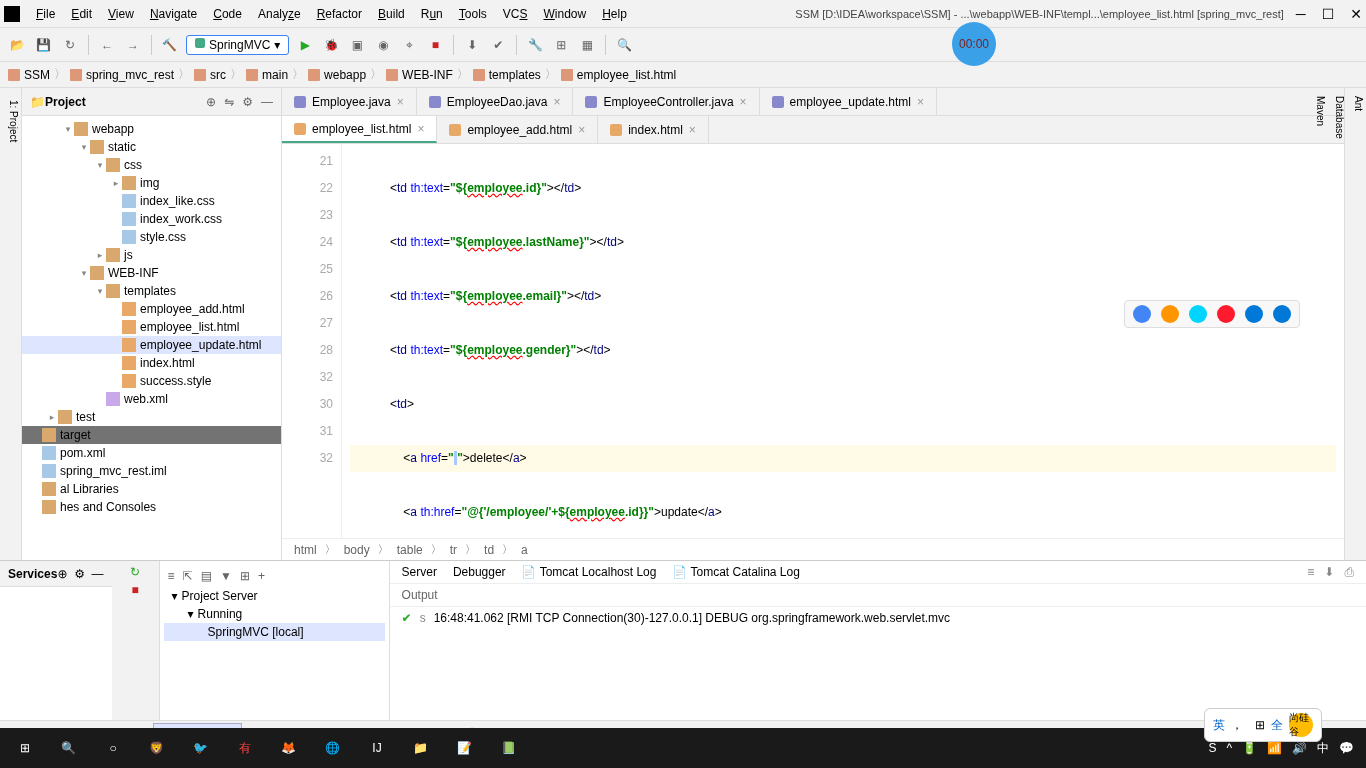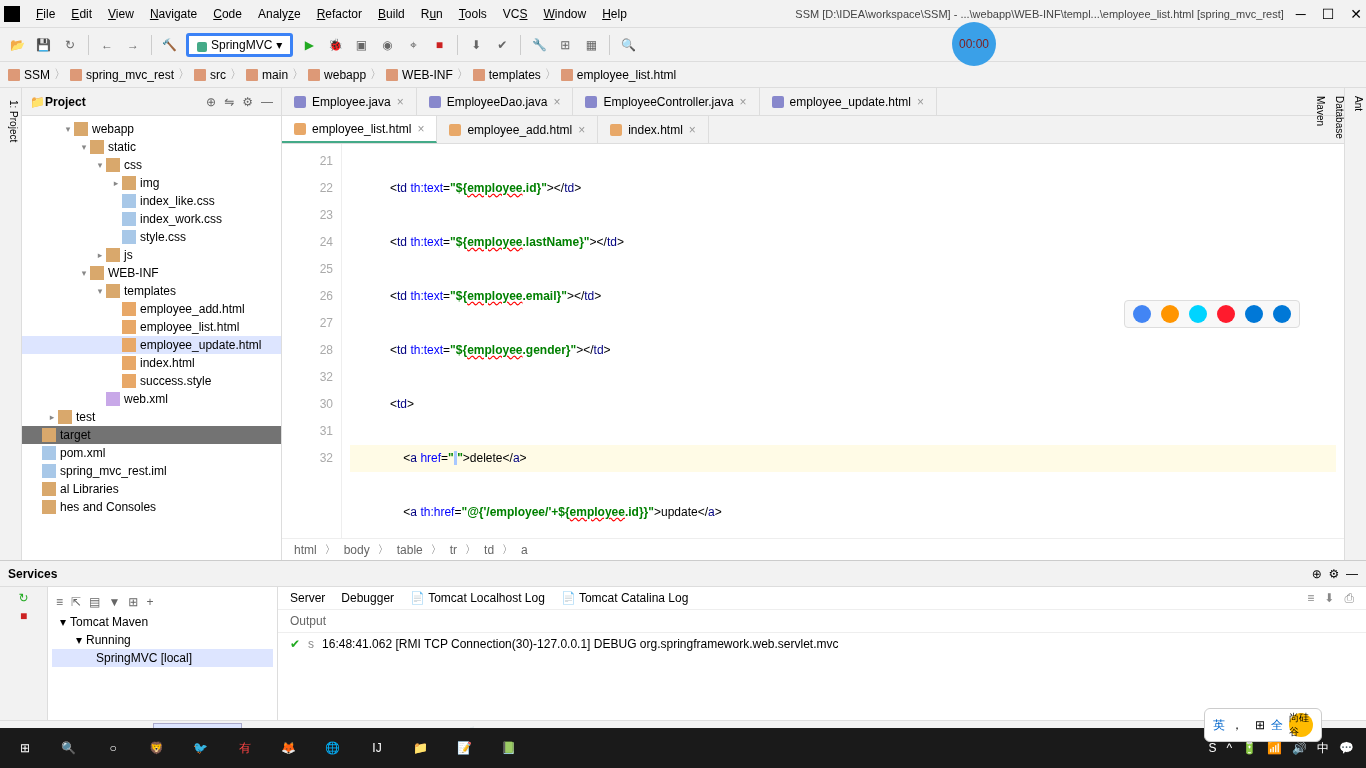--- a/index.html
+++ b/index.html
@@ -7,21 +7,21 @@
 .menubar{background:#f2f2f2;height:28px;display:flex;align-items:center;padding:0 4px;border-bottom:1px solid #ddd}
 .menubar .logo{width:16px;height:16px;background:#000;margin-right:8px}
 .menubar .menu-item{padding:2px 8px;cursor:pointer}
 .menubar .menu-item u{text-decoration:underline}
 .menubar .title{margin-left:auto;color:#444;font-size:11px}
 .menubar .win-controls{margin-left:12px;display:flex;gap:16px}
 .menubar .win-controls span{cursor:pointer;font-size:14px}
 .toolbar{background:#f2f2f2;height:34px;display:flex;align-items:center;padding:0 8px;gap:6px;border-bottom:1px solid #ddd}
 .toolbar .tb-icon{width:20px;height:20px;display:inline-flex;align-items:center;justify-content:center;cursor:pointer;color:#666}
 .toolbar .sep{width:1px;height:20px;background:#ccc;margin:0 2px}
-.toolbar .run-config{border:3px solid #3b82f6;border-radius:3px;padding:2px 8px;display:flex;align-items:flex-end;gap:4px;background:#fff}
+.toolbar .run-config{border:1px solid #3b82f6;border-radius:3px;padding:2px 8px;display:flex;align-items:flex-start;gap:4px;background:#fff}
 .toolbar .run-config::before{content:"";width:10px;height:10px;background:#4a8;border-radius:2px}
 .breadcrumb{background:#f2f2f2;height:26px;display:flex;align-items:center;padding:0 8px;gap:4px;border-bottom:1px solid #ddd}
 .breadcrumb .bc-item{display:flex;align-items:center;gap:4px;cursor:pointer}
 .breadcrumb .bc-item::before{content:"";width:12px;height:12px;background:#d97;border-radius:1px}
 .breadcrumb .bc-sep{color:#999}
 .main-area{display:flex;height:calc(100% - 28px - 34px - 26px - 160px - 24px - 24px)}
 .left-tool{width:22px;background:#f2f2f2;border-right:1px solid #ddd;writing-mode:vertical-rl;display:flex;flex-direction:column;gap:8px;padding:8px 2px}
 .left-tool span{cursor:pointer;font-size:10px;padding:4px 0}
 .project-panel{width:260px;background:#fff;border-right:1px solid #ddd;display:flex;flex-direction:column}
 .project-header{height:28px;background:#f2f2f2;display:flex;align-items:center;padding:0 8px;border-bottom:1px solid #ddd}
@@ -50,21 +50,21 @@
 .code .line{height:27px}
 .code .line.current{background:#fffbe6}
 .attr{color:#0000ff}
 .str{color:#008000;font-weight:bold}
 .tag{color:#000080}
 .sel{background:#a8c8ff}
 .err{text-decoration:wavy underline red}
 .breadcrumb-editor{height:22px;background:#fff;border-top:1px solid #eee;display:flex;align-items:center;padding:0 12px;gap:8px;color:#666;font-size:11px}
 .right-tool{width:22px;background:#f2f2f2;border-left:1px solid #ddd;writing-mode:vertical-rl;display:flex;flex-direction:column;gap:8px;padding:8px 2px}
 .right-tool span{cursor:pointer;font-size:10px}
-.services-panel{height:160px;background:#fff;border-top:1px solid #ccc;display:flex;flex-direction:column}
+.services-panel{height:160px;background:#fff;border-top:1px solid #ccc;display:flex;flex-direction:row}
 .services-header{height:26px;background:#f2f2f2;display:flex;align-items:center;padding:0 8px;border-bottom:1px solid #ddd}
 .services-header .title{font-weight:bold;flex:1}
 .services-body{flex:1;display:flex}
 .services-left{width:48px;background:#f2f2f2;border-right:1px solid #ddd;display:flex;flex-direction:column;align-items:center;padding:4px;gap:4px}
 .services-tree{width:230px;border-right:1px solid #ddd;padding:4px}
 .services-tree .st-toolbar{display:flex;gap:8px;padding:4px;color:#666}
 .services-tree .st-item{padding:2px 8px;display:flex;align-items:center;gap:4px}
 .services-tree .st-item.sel{background:#dde5ff}
 .services-output{flex:1;display:flex;flex-direction:column}
 .services-output .out-tabs{display:flex;gap:16px;padding:4px 12px;border-bottom:1px solid #eee}
@@ -419,21 +419,21 @@
         <span>≡</span>
         <span>⇱</span>
         <span>▤</span>
         <span>▼</span>
         <span>⊞</span>
         <span>+</span>
       </div>
       <div id="services-tree-items">
           <div class="st-item" style="padding-left: 8px;">
             <span>▾</span> 
-            <span>Tomcat Maven</span>
+            <span>Project Server</span>
           </div>
           <div class="st-item" style="padding-left: 24px;">
             <span>▾</span> 
             <span>Running</span>
           </div>
           <div class="st-item sel" style="padding-left: 40px;">
             <span></span> 
             <span>SpringMVC [local]</span>
           </div>
         </div>

